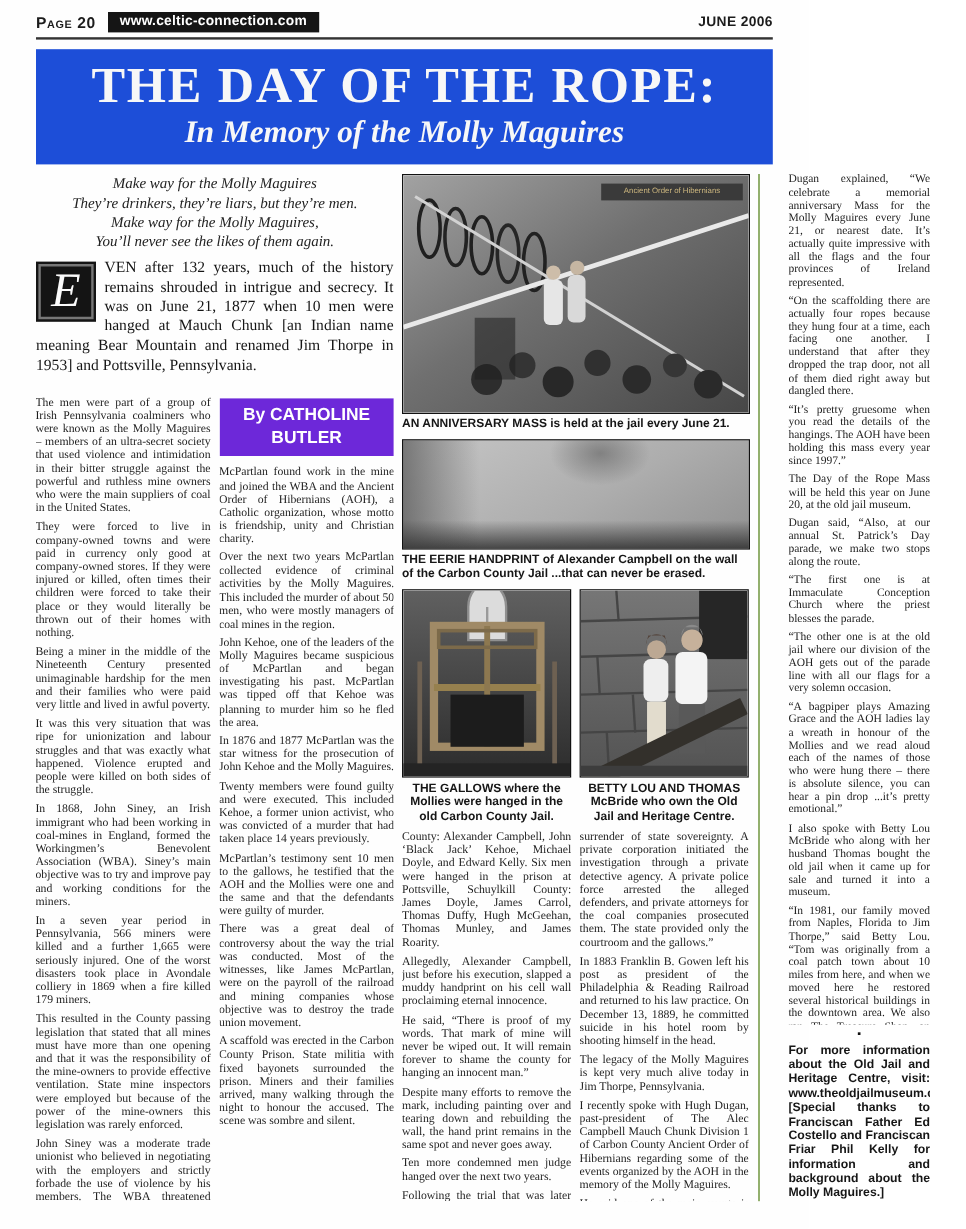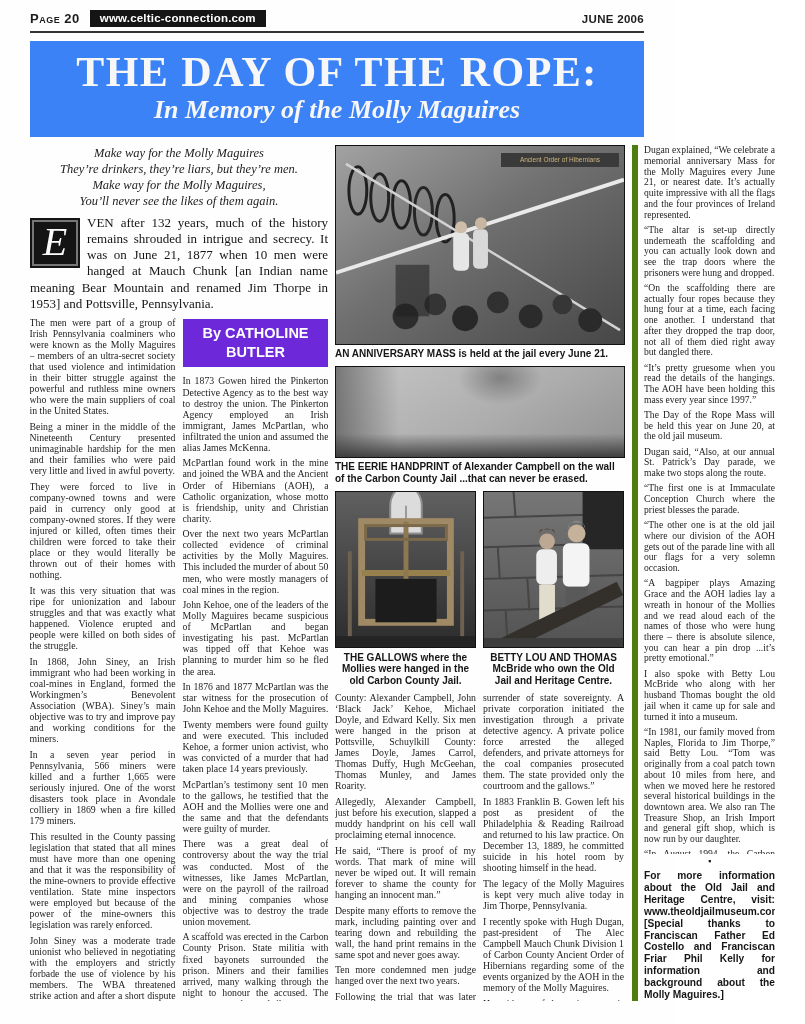--- a/index.html
+++ b/index.html
@@ -8,37 +8,37 @@
   .page { width: 674px; height: 1024px; padding: 10px 30px 6px 30px; background: #fefefe; }
 
   
   .masthead { display: flex; align-items: center; gap: 10px; font-family: "Liberation Sans", sans-serif; }
   .pageno { font-weight: 700; font-size: 13px; font-variant: small-caps; letter-spacing: .5px; }
   .siteband { background: #151515; color: #fff; font-weight: 700; font-size: 11.5px; padding: 2px 10px 3px; letter-spacing: .2px; }
   .issuedate { margin-left: auto; font-weight: 700; font-size: 11.5px; letter-spacing: .3px; }
   .rule { border-top: 2px solid #333; margin-top: 4px; }
 
   
-  .banner { background: #3b82f6; margin-top: 8px; padding: 10px 4px 14px; text-align: center; color: #f7f7f7; }
+  .banner { background: #1d4ed8; margin-top: 8px; padding: 10px 4px 14px; text-align: center; color: #f7f7f7; }
   .banner .t1 { font-weight: 700; font-size: 42px; line-height: 1.02; letter-spacing: 1.5px; }
   .banner .t2 { font-weight: 700; font-style: italic; font-size: 26px; line-height: 1.05; margin-top: 2px; }
 
   
   .content { display: flex; gap: 7px; margin-top: 8px; height: 856px; }
   .left-region { width: 298px; flex: none; display: flex; flex-direction: column; overflow: hidden; align-items: center; }
   .middle-region { width: 290px; flex: none; display: flex; flex-direction: column; overflow: hidden; }
-  .right-region { width: 143px; flex: none; border-left: 6px solid #4d7c0f; padding-left: 6px; display: flex; flex-direction: column; overflow: hidden; }
+  .right-region { width: 143px; flex: none; border-left: 1px solid #4d7c0f; padding-left: 24px; display: flex; flex-direction: column; overflow: hidden; }
 
   .poem { font-style: italic; font-size: 12.5px; line-height: 1.28; text-align: center; color: #222; }
   .intro { margin-top: 6px; font-size: 13px; line-height: 1.24; text-align: justify; color: #151515; }
   .dropcap { float: left; width: 50px; height: 50px; background: #141414; color: #fbfbfb;
              font-style: italic; font-size: 40px; line-height: 48px; text-align: center;
              margin: 3px 7px 1px 0; box-shadow: inset 0 0 0 2px #141414, inset 0 0 0 4px #777; }
 
-  .two-col { display: flex; gap: 7px; margin-top: 5px; flex: 1; overflow: hidden; }
+  .two-col { display: flex; gap: 7px; margin-top: 18px; flex: 1; overflow: hidden; }
   .col { width: 146px; overflow: hidden; }
   .artext { font-size: 9.8px; line-height: 1.13; text-align: justify; color: #1d1d1d; }
   .artext p { margin-bottom: 4.5px; }
 
   .byline { background: #6d28d9; color: #fff; text-align: center; font-family: "Liberation Sans", sans-serif;
             font-weight: 700; font-size: 14.5px; line-height: 1.3; padding: 5px 2px 6px; margin: 2px 0 8px; }
 
   
   .photo { position: relative; border: 1px solid #111; overflow: hidden; flex: none; }
   .photo-mass { height: 200px; }
@@ -93,35 +93,34 @@
           <div class="poem-line">You’ll never see the likes of them again.</div>
         </div>
 
       <div class="intro">
         <span class="dropcap">E</span><span>VEN after 132 years, much of the history remains shrouded in intrigue and secrecy. It was on June 21, 1877 when 10 men were hanged at Mauch Chunk [an Indian name meaning Bear Mountain and renamed Jim Thorpe in 1953] and Pottsville, Pennsylvania.</span>
       </div>
 
       <div class="two-col">
         <div class="col artext">
             <p>The men were part of a group of Irish Pennsylvania coalminers who were known as the Molly Maguires – members of an ultra-secret society that used violence and intimidation in their bitter struggle against the powerful and ruthless mine owners who were the main suppliers of coal in the United States.</p>
+            <p>They were forced to live in company-owned towns and were paid in currency only good at company-owned stores.  If they were injured or killed, often times their children were forced to take their place or they would literally be thrown out of their homes with nothing.</p>
             <p>Being a miner in the middle of the Nineteenth Century presented unimaginable hardship for the men and their families who were paid very little and lived in awful poverty.</p>
-            <p>They were forced to live in company-owned towns and were paid in currency only good at company-owned stores.  If they were injured or killed, often times their children were forced to take their place or they would literally be thrown out of their homes with nothing.</p>
             <p>It was this very situation that was ripe for unionization and labour struggles and that was exactly what happened. Violence erupted and people were killed on both sides of the struggle.</p>
             <p>In 1868, John Siney, an Irish immigrant who had been working in coal-mines in England, formed the Workingmen’s Benevolent Association (WBA).  Siney’s main objective was to try and improve pay and working conditions for the miners.</p>
             <p>In a seven year period in Pennsylvania, 566 miners were killed and a further 1,665 were seriously injured. One of the worst disasters took place in Avondale colliery in 1869 when a fire killed 179 miners.</p>
             <p>This resulted in the County passing legislation that stated that all mines must have more than one opening and that it was the responsibility of the mine-owners to provide effective ventilation. State mine inspectors were employed but because of the power of the mine-owners this legislation was rarely enforced.</p>
             <p>John Siney was a moderate trade unionist who believed in negotiating with the employers and strictly forbade the use of violence by his members.  The WBA threatened strike action and after a short dispute the coal-miner owners agreed to a small wage increase.</p>
           </div>
         <div class="col">
           <div class="byline">
             <div>By CATHOLINE</div>
             <div>BUTLER</div>
           </div>
           <div class="artext">
-              <p>In 1873 Gowen hired the Pinkerton Detective Agency as to the best way to destroy the union. The Pinkerton Agency employed an Irish immigrant, James McPartlan, who infiltrated the union and assumed the alias James McKenna.</p>
               <p>McPartlan found work in the mine and joined the WBA and the Ancient Order of Hibernians (AOH), a Catholic organization, whose motto is friendship, unity and Christian charity.</p>
               <p>Over the next two years McPartlan collected evidence of criminal activities by the Molly Maguires. This included the murder of about 50 men, who were mostly managers of coal mines in the region.</p>
               <p>John Kehoe, one of the leaders of the Molly Maguires became suspicious of McPartlan and began investigating his past.  McPartlan was tipped off that Kehoe was planning to murder him so he fled the area.</p>
               <p>In 1876 and 1877 McPartlan was the star witness for the prosecution of John Kehoe and the Molly Maguires.</p>
               <p>Twenty members were found guilty and were executed. This included Kehoe, a former union activist, who was convicted of a murder that had taken place 14 years previously.</p>
               <p>McPartlan’s testimony sent 10 men to the gallows, he testified that the AOH and the Mollies were one and the same and that the defendants were guilty of murder.</p>
               <p>There was a great deal of controversy about the way the trial was conducted. Most of the witnesses, like James McPartlan, were on the payroll of the railroad and mining companies whose objective was to destroy the trade union movement.</p>
               <p>A scaffold was erected in the Carbon County Prison. State militia with fixed bayonets surrounded the prison. Miners and their families arrived, many walking through the night to honour the accused. The scene was sombre and silent.</p>
             </div>
         </div>
@@ -244,21 +243,20 @@
               <p>I recently spoke with Hugh Dugan, past-president of The Alec Campbell Mauch Chunk Division 1 of Carbon County Ancient Order of Hibernians regarding some of the events organized by the AOH in the memory of the Molly Maguires.</p>
               <p>He said one of the main events is called The Day of the Rope.</p>
             </div>
         </div>
       </div>
     </section>
 
     <aside class="right-region">
       <div class="right-paras artext">
           <p>Dugan explained, “We celebrate a memorial anniversary Mass for the Molly Maguires every June 21, or nearest date.  It’s actually quite impressive with all the flags and the four provinces of Ireland represented.</p>
-          <p>“The altar is set-up directly underneath the scaffolding and you can actually look down and see the trap doors where the prisoners were hung and dropped.</p>
           <p>“On the scaffolding there are actually four ropes because they hung four at a time, each facing one another. I understand that after they dropped the trap door, not all of them died right away but dangled there.</p>
           <p>“It’s pretty gruesome when you read the details of the hangings. The AOH have been holding this mass every year since 1997.”</p>
           <p>The Day of the Rope Mass will be held this year on June 20, at the old jail museum.</p>
           <p>Dugan said, “Also, at our annual St. Patrick’s Day parade, we make two stops along the route.</p>
           <p>“The first one is at Immaculate Conception Church where the priest blesses the parade.</p>
           <p>“The other one is at the old jail where our division of the AOH gets out of the parade line with all our flags for a very solemn occasion.</p>
           <p>“A bagpiper plays Amazing Grace and the AOH ladies lay a wreath in honour of the Mollies and we  read aloud each of the names of those who were hung there – there is absolute silence, you can hear a pin drop ...it’s pretty emotional.”</p>
           <p>I also spoke with Betty Lou McBride who along with her husband Thomas bought the old jail when it came up for sale and turned it into a museum.</p>
           <p>“In 1981, our family moved from Naples, Florida to Jim Thorpe,” said Betty Lou. “Tom was originally from a coal patch town about 10 miles from here, and when we moved here he restored several historical buildings in the downtown area. We also ran The Treasure Shop, an Irish Import and general gift shop, which is now run by our daughter.</p>
           <p>“In August 1994, the Carbon County Prison was put up for sale by the Carbon County Commissioners. My husband heard about it and immediately purchased it.</p>

